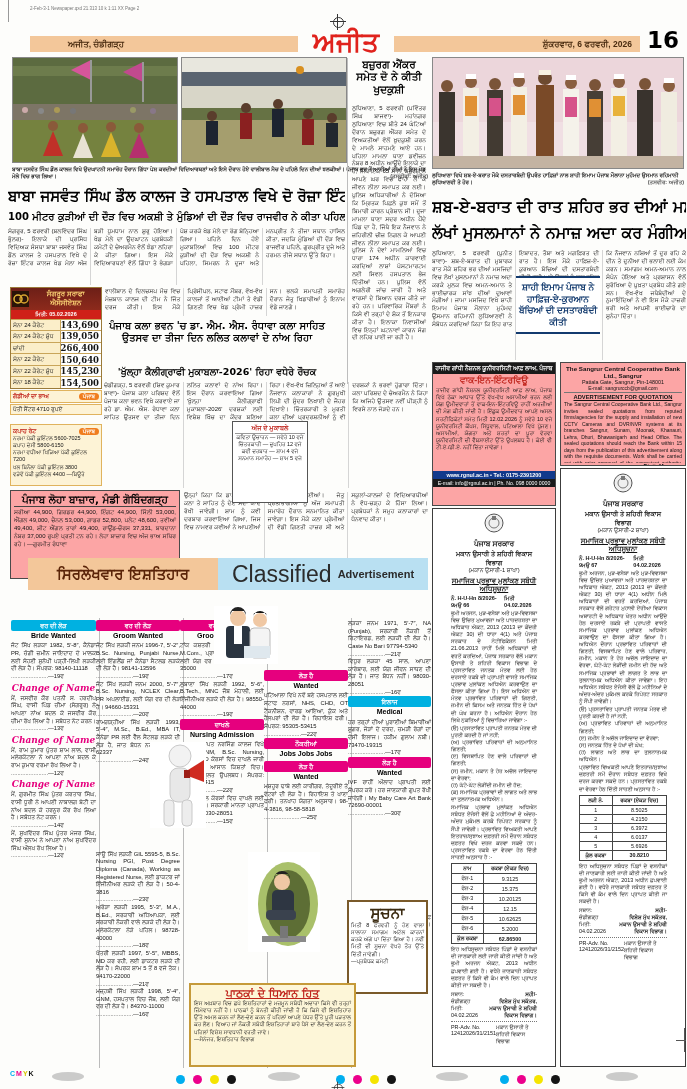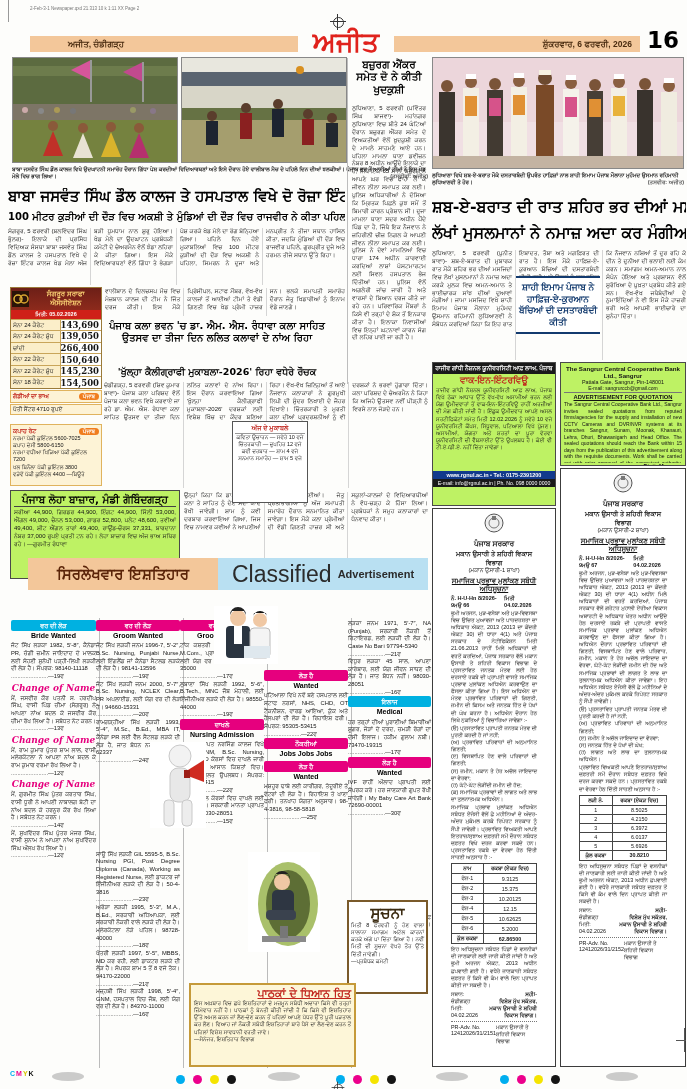--- a/index.html
+++ b/index.html
@@ -12,21 +12,21 @@
   .ctr{text-align:center;}
   .b{font-weight:bold;}
   .red{color:#c0241c;}
   .hdl{font-family:"DejaVu Sans",sans-serif;font-weight:bold;color:#000;line-height:1.18;text-align:center;}
   .band{background:#f3c79a;}
   .tiny{font-size:5.5px;line-height:1.3;}
   .body6{font-size:6px;line-height:1.32;}
   .cols3{column-count:3;column-gap:7px;column-rule:1px solid #d5d5d5;}
   .cols4{column-count:4;column-gap:7px;column-rule:1px solid #d5d5d5;}
   .rule-l{border-left:1px solid #bdbdbd;}
-  .box{border:1px solid #4a4a4a;background:#bef264;}
+  .box{border:1px solid #4a4a4a;background:#fca5a5;}
   
   .sarafa{border:1px solid #9a7a3a;background:#fff;}
   .sarafa-head{background:linear-gradient(#6d1f17,#8d2a1c);color:#ffd977;font-weight:bold;font-size:7px;
                text-align:center;padding:2px 1px;line-height:1.25;display:flex;align-items:center;gap:2px;}
   .sarafa-date{background:#cf2018;color:#fff;font-size:5.5px;text-align:center;padding:1px 0;font-weight:bold;}
   .srow{display:flex;border-top:1px solid #c9a55a;font-size:6px;}
   .srow .lab{flex:1;background:#fbeec9;padding:2px;line-height:1.1;}
   .srow .val{width:38px;background:#fff;border-left:1px solid #c9a55a;font-weight:bold;font-size:8.5px;
              display:flex;align-items:center;justify-content:flex-end;padding-right:2px;font-family:"DejaVu Serif",serif;}
   .pill{background:#f07d1e;color:#fff;border-radius:6px;padding:0 4px;font-size:5.5px;font-weight:bold;display:inline-block;}
@@ -391,21 +391,21 @@
     </svg>
   </div>
 
   <div class="abs clip" style="left:347px;top:900px;width:81px;height:94px;background:#fff;border:2px double #7a5a2a;padding:2px;">
     <div class="ctr" style="font-size:15px;font-weight:bold;color:#3a2a10;font-family:'DejaVu Sans',sans-serif;">ਸੂਚਨਾ</div>
     <div class="tiny pre j">ਮਿਤੀ 8 ਫਰਵਰੀ ਨੂੰ ਹੋਣ ਵਾਲਾ ਸਾਲਾਨਾ ਸਮਾਗਮ ਅਟੱਲ ਕਾਰਨਾਂ ਕਰਕੇ ਅੱਗੇ ਪਾ ਦਿੱਤਾ ਗਿਆ ਹੈ। ਨਵੀਂ ਮਿਤੀ ਦੀ ਸੂਚਨਾ ਵੱਖਰੇ ਤੌਰ ਉੱਤੇ ਦਿੱਤੀ ਜਾਵੇਗੀ।
 —ਪ੍ਰਬੰਧਕ ਕਮੇਟੀ</div>
   </div>
 
   <div class="abs clip" style="left:189px;top:983px;width:167px;height:84px;background:#fdf6d8;border:2px solid #c59a3a;padding:2px 3px;">
-    <div class="ctr b red" style="font-size:11px;text-decoration:underline;font-family:'DejaVu Sans',sans-serif;text-align:right;">ਪਾਠਕਾਂ ਦੇ ਧਿਆਨ ਹਿਤ</div>
+    <div class="ctr b red" style="font-size:11px;text-decoration:underline;font-family:'DejaVu Sans',sans-serif;">ਪਾਠਕਾਂ ਦੇ ਧਿਆਨ ਹਿਤ</div>
     <div class="tiny pre j">ਇਸ ਅਖ਼ਬਾਰ ਵਿਚ ਛਪੇ ਇਸ਼ਤਿਹਾਰਾਂ ਦੇ ਮਜ਼ਮੂਨ ਸਬੰਧੀ ਅਦਾਰਾ ਕਿਸੇ ਵੀ ਤਰ੍ਹਾਂ ਜ਼ਿੰਮੇਵਾਰ ਨਹੀਂ ਹੈ। ਪਾਠਕਾਂ ਨੂੰ ਬੇਨਤੀ ਕੀਤੀ ਜਾਂਦੀ ਹੈ ਕਿ ਕਿਸੇ ਵੀ ਇਸ਼ਤਿਹਾਰ ਉੱਤੇ ਅਮਲ ਕਰਨ ਜਾਂ ਲੈਣ-ਦੇਣ ਕਰਨ ਤੋਂ ਪਹਿਲਾਂ ਆਪਣੇ ਪੱਧਰ ਉੱਤੇ ਪੂਰੀ ਪੜਤਾਲ ਕਰ ਲੈਣ। ਵਿਆਹ ਜਾਂ ਨੌਕਰੀ ਸਬੰਧੀ ਇਸ਼ਤਿਹਾਰਾਂ ਬਾਰੇ ਪੈਸੇ ਦਾ ਲੈਣ-ਦੇਣ ਕਰਨ ਤੋਂ ਪਹਿਲਾਂ ਵਿਸ਼ੇਸ਼ ਸਾਵਧਾਨੀ ਵਰਤੀ ਜਾਵੇ।
 —ਮੈਨੇਜਰ, ਇਸ਼ਤਿਹਾਰ ਵਿਭਾਗ</div>
   </div>
 
   <div class="abs box clip" style="left:432px;top:362px;width:124px;height:144px;">
     <div class="ctr" style="background:#1a1a1a;color:#fff;font-size:6px;font-weight:bold;padding:2px 1px;">ਰਾਜੀਵ ਗਾਂਧੀ ਨੈਸ਼ਨਲ ਯੂਨੀਵਰਸਿਟੀ ਆਫ਼ ਲਾਅ, ਪੰਜਾਬ</div>
     <div class="ctr b red" style="font-size:9px;margin:1px 0;">ਵਾਕ-ਇਨ-ਇੰਟਰਵਿਊ</div>
     <div class="tiny j" style="padding:0 3px;height:84px;overflow:hidden;">ਰਾਜੀਵ ਗਾਂਧੀ ਨੈਸ਼ਨਲ ਯੂਨੀਵਰਸਿਟੀ ਆਫ਼ ਲਾਅ, ਪੰਜਾਬ ਵਿਖੇ ਠੇਕਾ ਆਧਾਰ ਉੱਤੇ ਵੱਖ-ਵੱਖ ਅਸਾਮੀਆਂ ਭਰਨ ਲਈ ਯੋਗ ਉਮੀਦਵਾਰਾਂ ਤੋਂ ਵਾਕ-ਇਨ-ਇੰਟਰਵਿਊ ਰਾਹੀਂ ਅਰਜ਼ੀਆਂ ਦੀ ਮੰਗ ਕੀਤੀ ਜਾਂਦੀ ਹੈ। ਇੱਛੁਕ ਉਮੀਦਵਾਰ ਆਪਣੇ ਅਸਲ ਸਰਟੀਫਿਕੇਟਾਂ ਸਮੇਤ ਮਿਤੀ 12.02.2026 ਨੂੰ ਸਵੇਰੇ 10 ਵਜੇ ਯੂਨੀਵਰਸਿਟੀ ਕੈਂਪਸ, ਸਿੱਧੂਵਾਲ, ਪਟਿਆਲਾ ਵਿਖੇ ਪੁੱਜਣ। ਅਸਾਮੀਆਂ, ਯੋਗਤਾ ਅਤੇ ਸ਼ਰਤਾਂ ਦਾ ਪੂਰਾ ਵੇਰਵਾ ਯੂਨੀਵਰਸਿਟੀ ਦੀ ਵੈੱਬਸਾਈਟ ਉੱਤੇ ਉਪਲਬਧ ਹੈ। ਕੋਈ ਵੀ ਟੀ.ਏ./ਡੀ.ਏ. ਨਹੀਂ ਦਿੱਤਾ ਜਾਵੇਗਾ।</div>
     <div class="ctr" style="background:#123a8c;color:#fff;font-size:5.5px;font-weight:bold;padding:1px 0;">www.rgnul.ac.in  •  Tel.: 0175-2391200</div>
     <div class="ctr" style="background:#1a1a1a;color:#fff;font-size:5.2px;padding:1px 0;">E-mail: info@rgnul.ac.in  |  Ph. No. 098 0000 0000</div>

